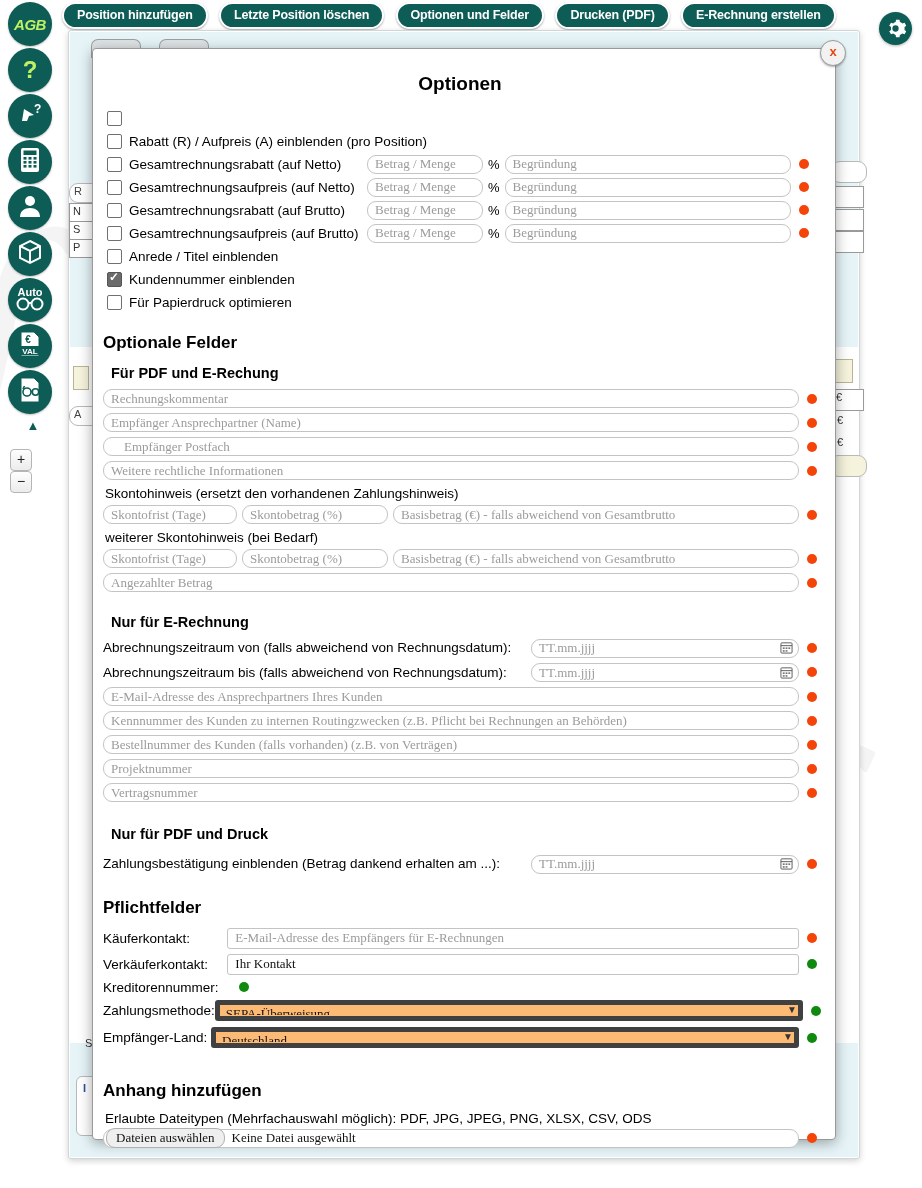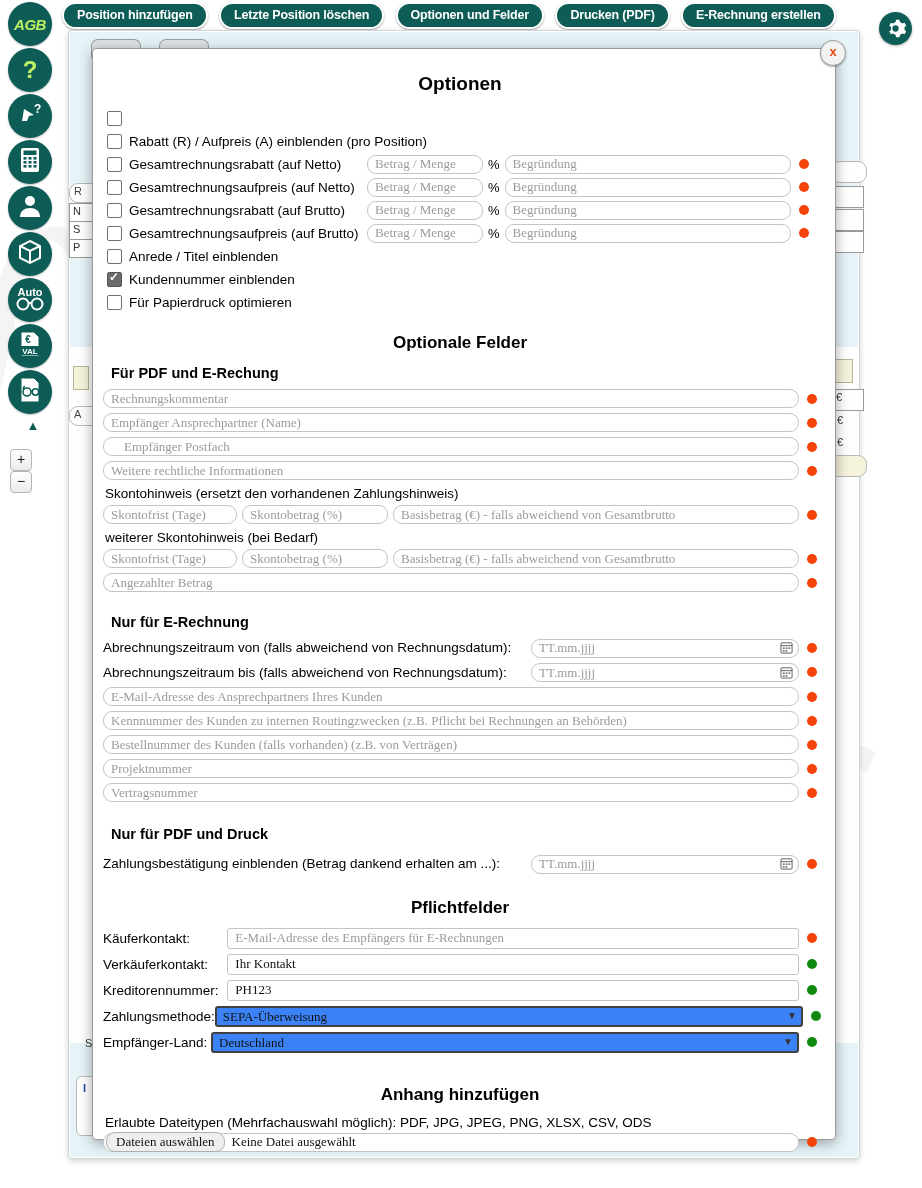--- a/index.html
+++ b/index.html
@@ -73,21 +73,21 @@
     box-shadow:0 3px 14px rgba(0,0,0,.35);
   }
   #close-btn{
     position:absolute;right:-11px;top:-9px;width:24px;height:24px;border-radius:50%;
     background:#f2f2f2;border:1px solid #9c9c9c;color:#e8470f;font-weight:bold;
     font-size:13px;text-align:center;line-height:22px;cursor:pointer;
     box-shadow:0 1px 2px rgba(0,0,0,.3);
   }
   .m-inner{padding:14px 18px 0 10px;}
   h1.title{font-size:19px;text-align:center;margin:10px 0 12px;font-weight:bold;}
-  h2.section{font-size:17px;text-align:center;margin:20px 0 10px;font-weight:bold;}
+  h2.section{font-size:17px;margin:20px 0 10px;font-weight:bold;}
   h3.sub{font-size:14.5px;margin:12px 0 8px 8px;font-weight:bold;}
 
   .cb-row{display:flex;align-items:center;height:22px;margin:0 0 1px 0;}
   .cbx{width:13px;height:13px;border:1px solid #707070;background:#fff;border-radius:2px;
        margin:0 7px 0 4px;flex:none;cursor:pointer;position:relative;}
   .cbx.on{background:#6b6b6b;border-color:#555;}
   .cbx.on:after{content:"\2713";position:absolute;left:1px;top:-3px;color:#fff;font-size:12px;font-weight:bold;}
   .cb-lab{font-size:13.5px;white-space:nowrap;}
 
   .inp{
@@ -102,22 +102,22 @@
   .dot.red{background:#f4440a;}
   .dot.green{background:#0f8a0f;}
 
   .frow{display:flex;align-items:center;margin-bottom:5px;}
   .lbl{font-size:13.5px;white-space:nowrap;}
 
   .datewrap{position:relative;display:inline-block;border-radius:6px;}
   .datewrap .cal{position:absolute;right:6px;top:2px;pointer-events:none;}
 
   select.inp{
-    -webkit-appearance:none;appearance:none;height:21px;border-radius:3px;border:2px solid #404040;
-    background:#3b82f6;padding:1px 18px 1px 6px;
+    -webkit-appearance:none;appearance:none;height:21px;border-radius:3px;border:5px solid #404040;
+    background:#fdba74;padding:1px 18px 1px 6px;
   }
   .selwrap{position:relative;display:inline-block;}
   .selwrap .chev{position:absolute;right:6px;top:4px;font-size:10px;color:#333;pointer-events:none;}
 
   .filebtn{
     display:inline-block;border:1px solid #b0b0b0;border-radius:9px;
     background:#efefef;font-size:13px;padding:1px 9px;cursor:pointer;
   }
 </style>
 </head>
@@ -454,21 +454,20 @@
       <input class="inp sq" style="width: 588px; height: 21px;" placeholder="E-Mail-Adresse des Empfängers für E-Rechnungen">
       <span class="dot red"></span>
     </div>
     <div class="frow">
       <span class="lbl" style="width:128px">Verkäuferkontakt:</span>
       <input class="inp sq" style="width: 588px; height: 21px;" value="Ihr Kontakt">
       <span class="dot green"></span>
     </div>
     <div class="frow">
       <span class="lbl" style="width:128px">Kreditorennummer:</span>
-      <input class="inp sq" style="width: 588px; height: 21px;" value="PH123">
       <span class="dot green"></span>
     </div>
     <div class="frow">
       <span class="lbl" style="width:128px">Zahlungsmethode:</span>
       <span class="selwrap">
         <select class="inp sq" style="width:588px">
           <option>SEPA-Überweisung</option>
         </select>
         <span class="chev">▼</span>
       </span>

